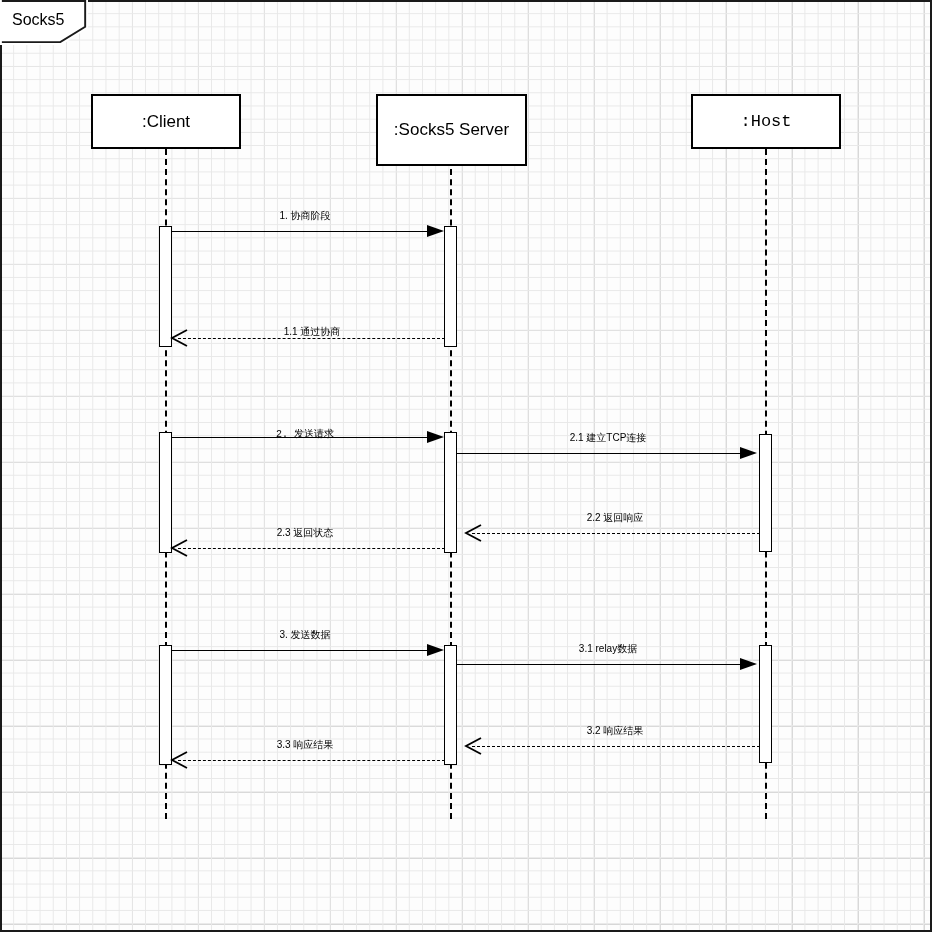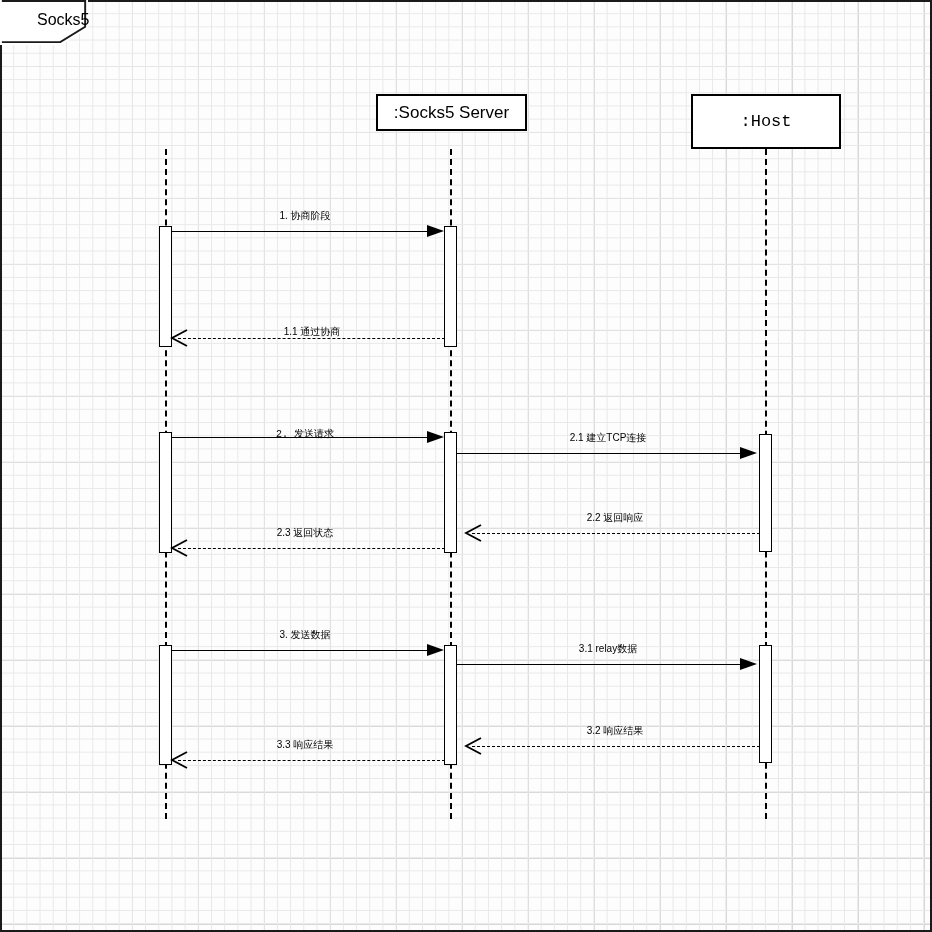--- a/index.html
+++ b/index.html
@@ -65,21 +65,20 @@
     z-index: 7;
   }
   #frame-label-text {
     position: absolute;
     left: 12px;
     top: 11px;
     font-size: 16px;
     color: #000;
     z-index: 8;
     white-space: nowrap;
-    margin-left: 25px;
   }
 
   
   .lifeline-box {
     position: absolute;
     box-sizing: border-box;
     background: #ffffff;
     border: 2px solid #000000;
     display: flex;
     align-items: center;
@@ -142,23 +141,26 @@
 <body>
 
 <div id="canvas">
 
   <div id="frame-label"></div>
   <svg id="frame-label-outline" width="90" height="47" viewBox="0 0 90 47">
     <path d="M1 1 L88 1 L88 28 L62 44 L1 44" fill="none" stroke="#1a1a1a" stroke-width="2"></path>
   </svg>
   <div id="frame-label-text">Socks5</div>
 
+  <div class="lifeline-box" style="left:91px; top:94px; width:150px; height:55px;">
+    <span>:Client</span>
+  </div>
   <div class="lifeline-dash" style="left:165px; top:149px; height:670px;"></div>
 
-  <div class="lifeline-box" style="left:376px; top:94px; width:151px; height:37px;align-items:center;">
+  <div class="lifeline-box" style="left:376px; top:94px; width:151px; height:72px;align-items:center;">
     <span>:Socks5 Server</span>
   </div>
   <div class="lifeline-dash" style="left:450px; top:149px; height:670px;"></div>
 
   <div class="lifeline-box" style="left:691px; top:94px; width:150px; height:55px;font-family:Liberation Mono, monospace;">
     <span>:Host</span>
   </div>
   <div class="lifeline-dash" style="left:765px; top:149px; height:670px;"></div>
 
   <div class="activation" style="left:159px; top:226px; height:121px;"></div>

